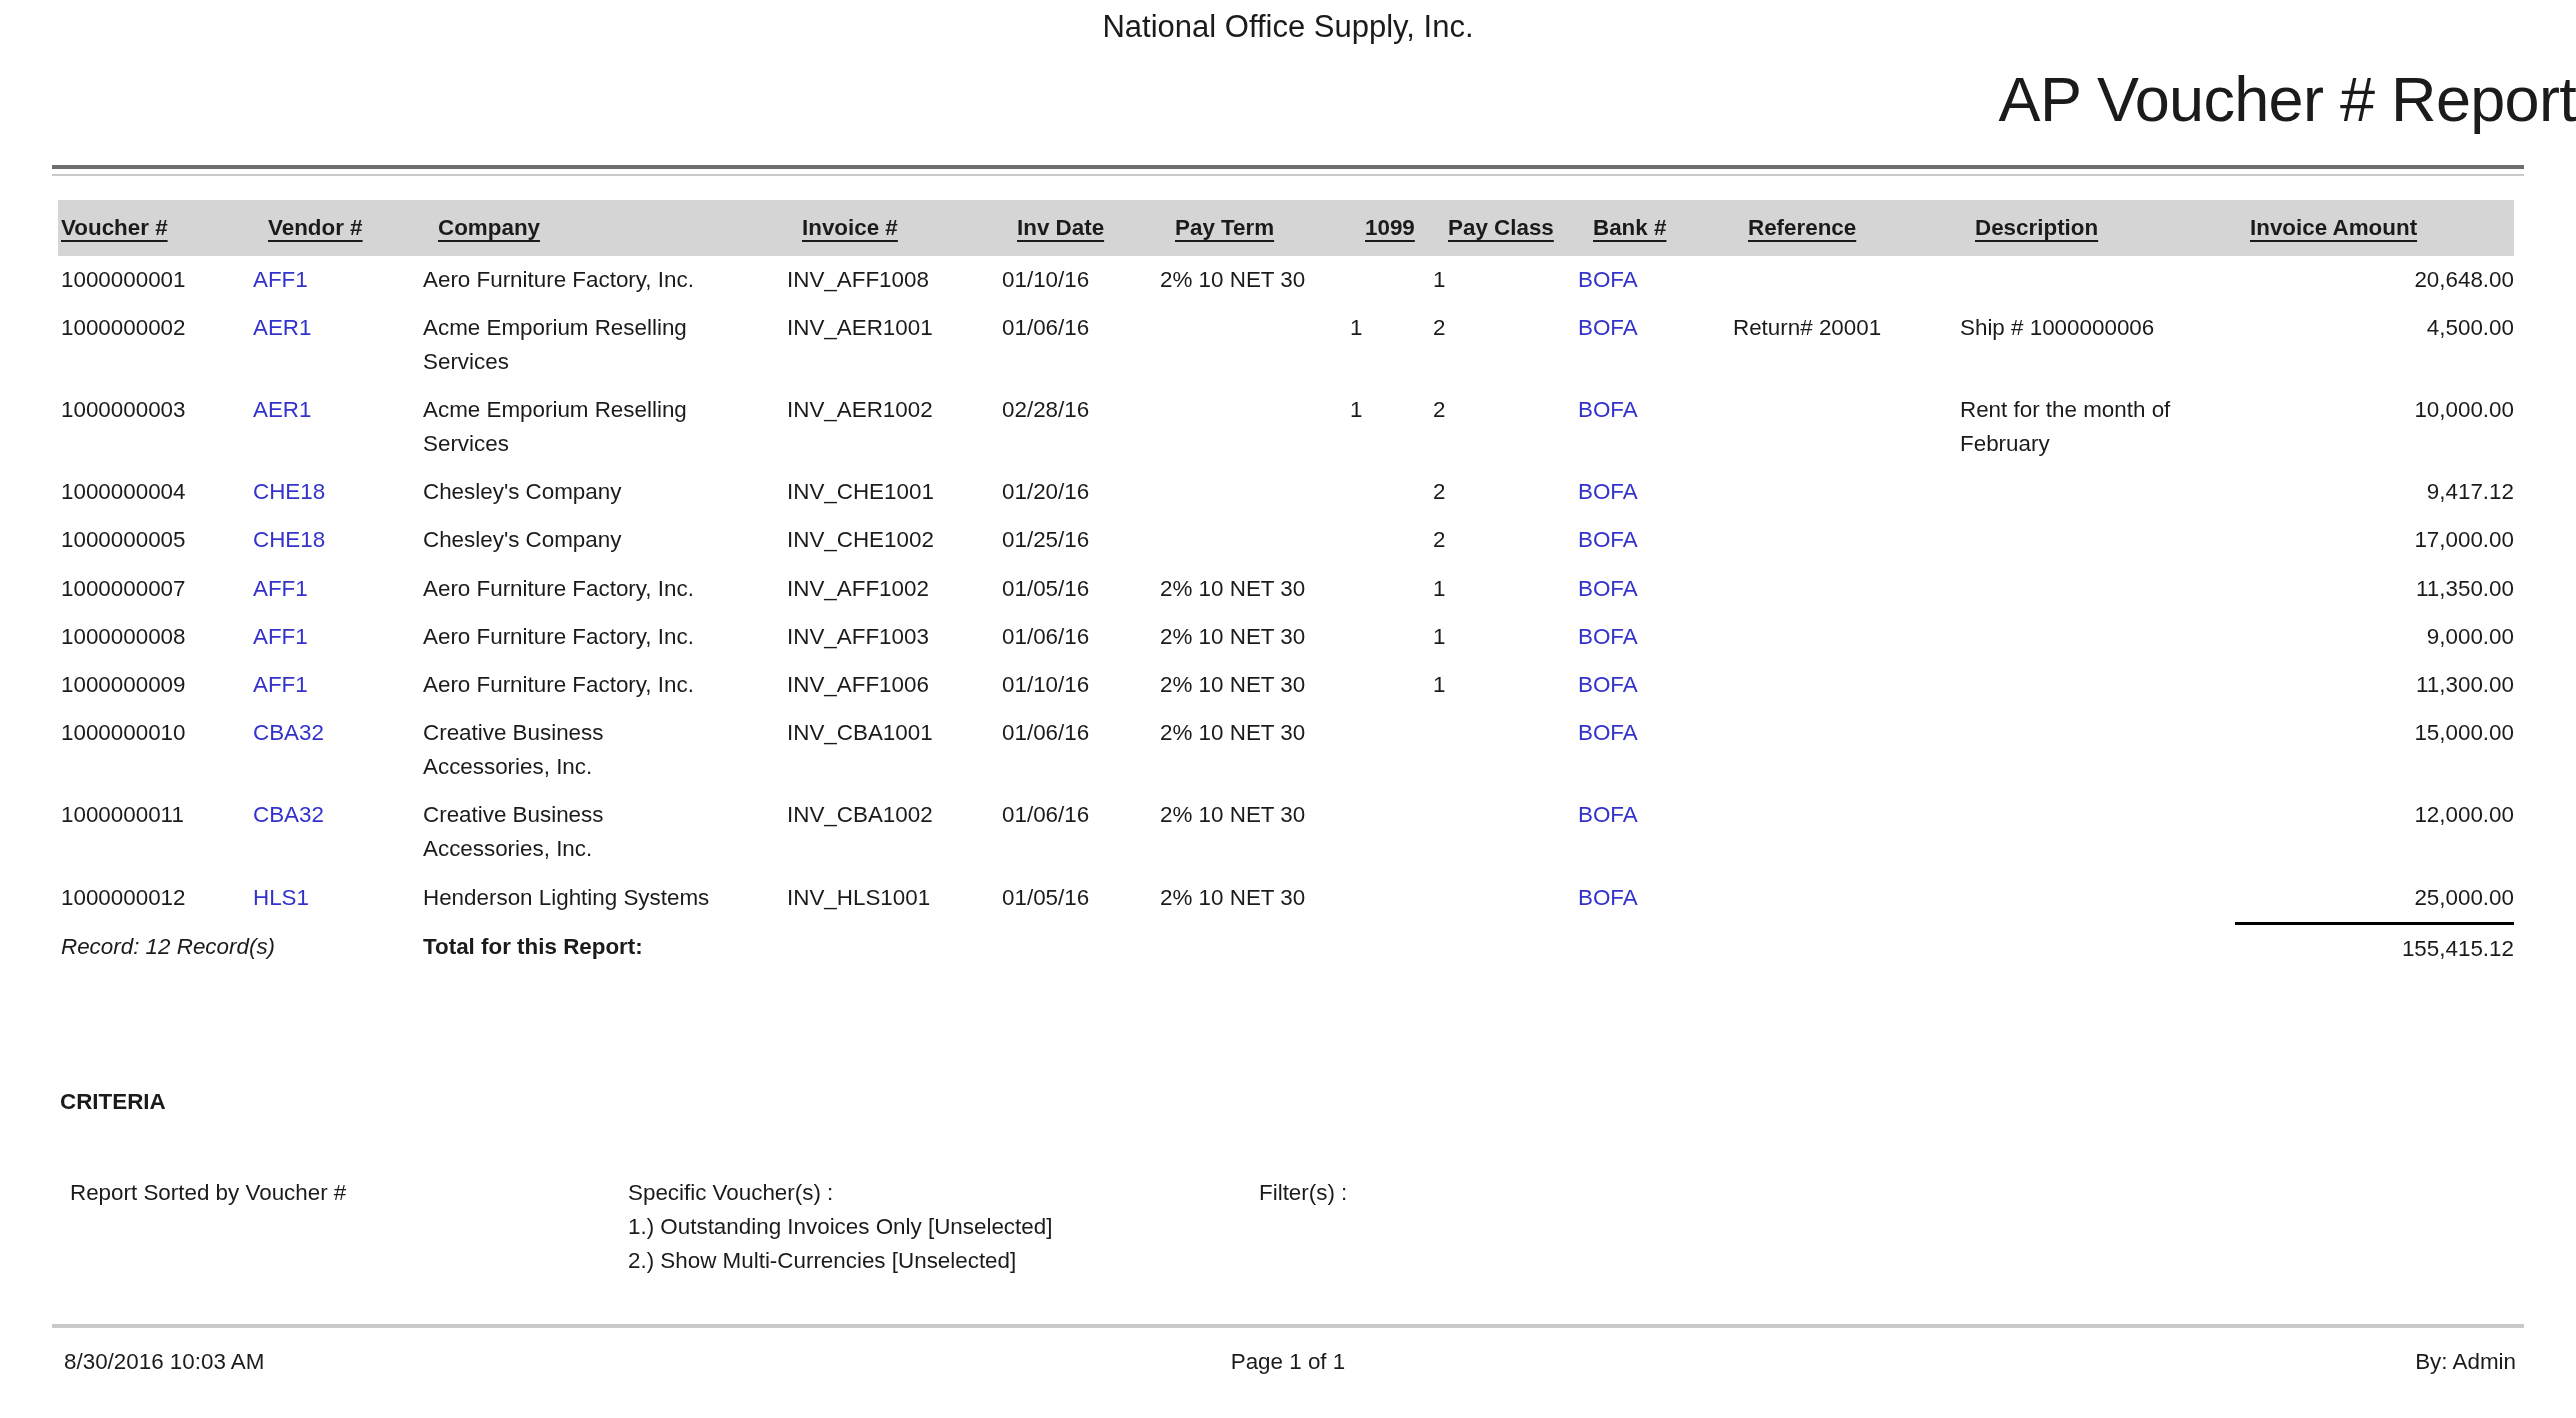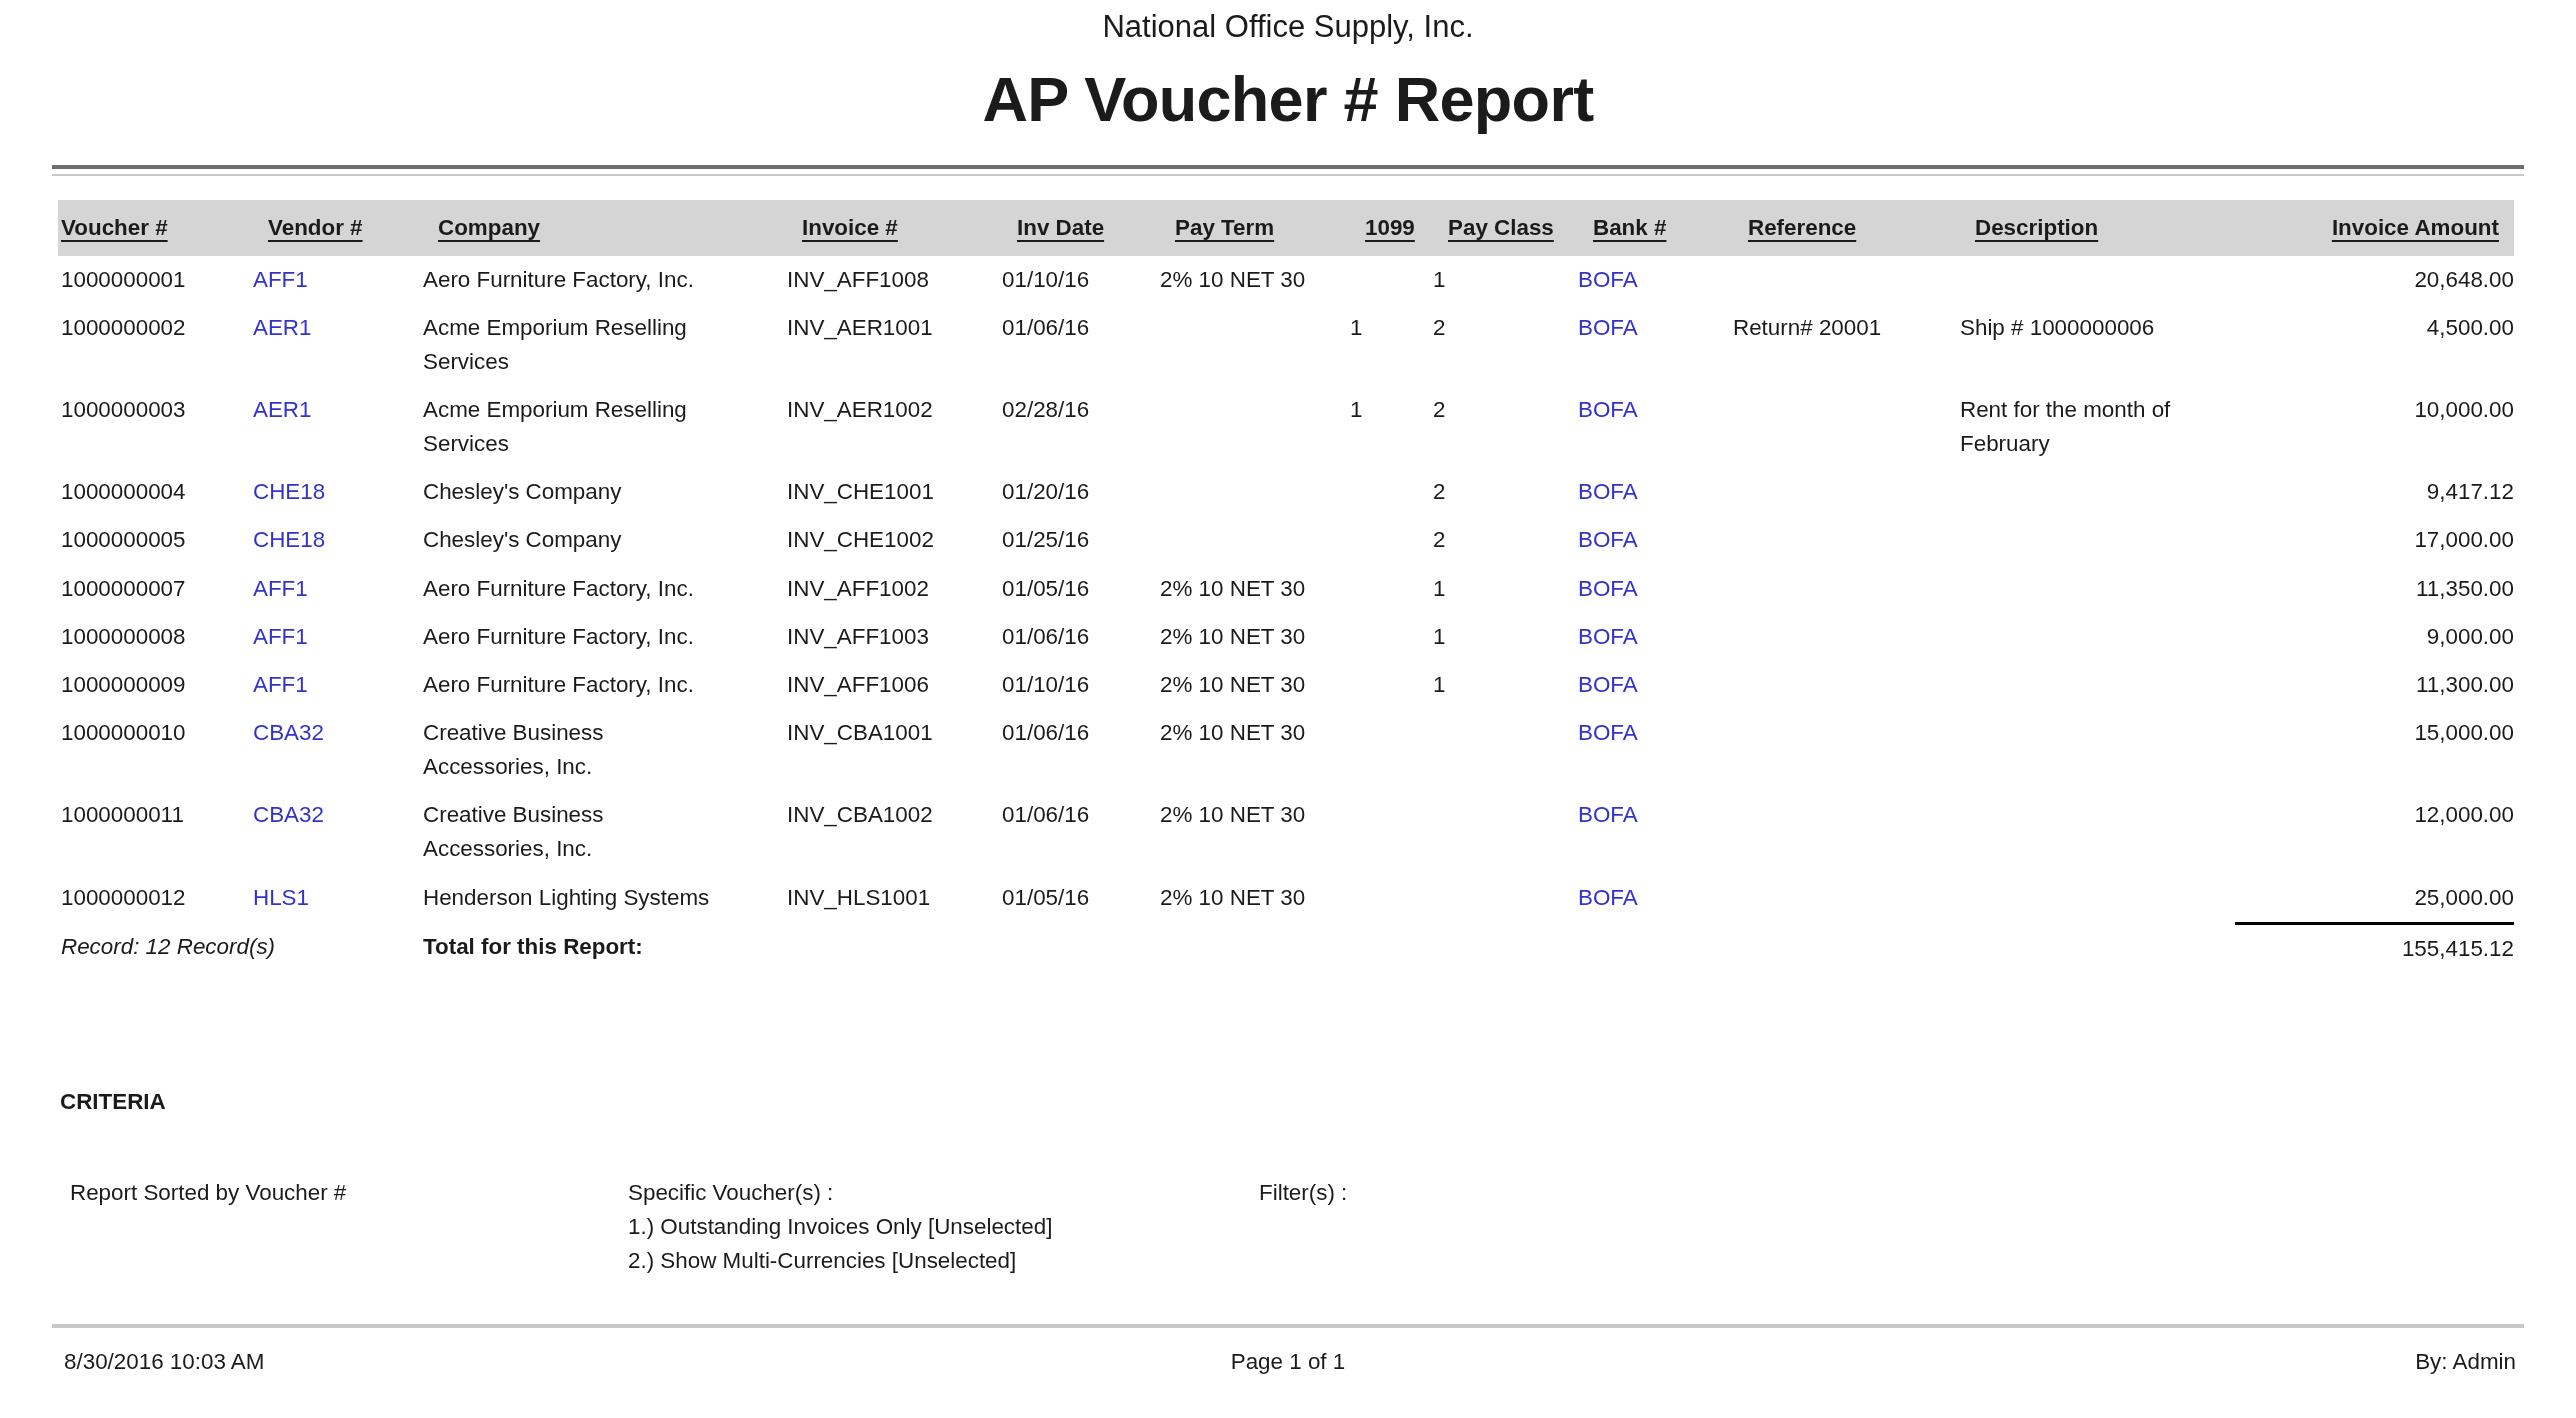--- a/index.html
+++ b/index.html
@@ -10,31 +10,31 @@
     --text:#1B1B1B;
     --total_rule:#000000;
   }
   *{box-sizing:border-box;}
   html,body{margin:0;padding:0;background:#fff;}
   .page{
     position:relative;width:2576px;height:1418px;background:#fff;overflow:hidden;
     font-family:"Liberation Sans","DejaVu Sans",sans-serif;color:var(--text);
   }
   .company-name{position:absolute;top:9px;left:0;width:100%;text-align:center;font-size:31px;font-weight:400;}
-  .report-title{position:absolute;top:63px;left:0;width:100%;text-align:center;font-size:63px;font-weight:700;letter-spacing:-0.7px;}
+  .report-title{position:absolute;top:63px;left:0;width:100%;text-align:right;font-size:63px;font-weight:400;letter-spacing:-0.7px;}
   .rule-dark{position:absolute;top:165px;left:52px;width:2472px;height:3.7px;background:var(--rule_dark);}
   .rule-light{position:absolute;top:174px;left:52px;width:2472px;height:2.2px;background:var(--rule_light);}
 
   table.voucher{position:absolute;top:200px;left:58px;width:2456px;border-collapse:collapse;table-layout:fixed;}
   table.voucher th{
     background:var(--header_band);height:48px;text-align:left;vertical-align:middle;
     font-size:22.4px;font-weight:700;padding:15px;
   }
   table.voucher th.first, table.voucher td.first{padding-left:3px;}
-  table.voucher th.amount{text-align:right;}
+  table.voucher th.amount{}
   .hu{text-decoration:underline;text-decoration-thickness:2.2px;text-underline-offset:4.5px;}
   table.voucher td{
     font-size:22.4px;line-height:34px;vertical-align:top;padding:6.7px 0 7.5px 0;
   }
   td.wrap{white-space:pre-line;}
   td.amount{text-align:right;}
   td.link{color:var(--link_blue);margin-top:44px;}
   tfoot td{padding-top:9px;}
   td.record{font-style:italic;}
   td.total-label{font-weight:700;text-align:left;padding-right:34px;}

